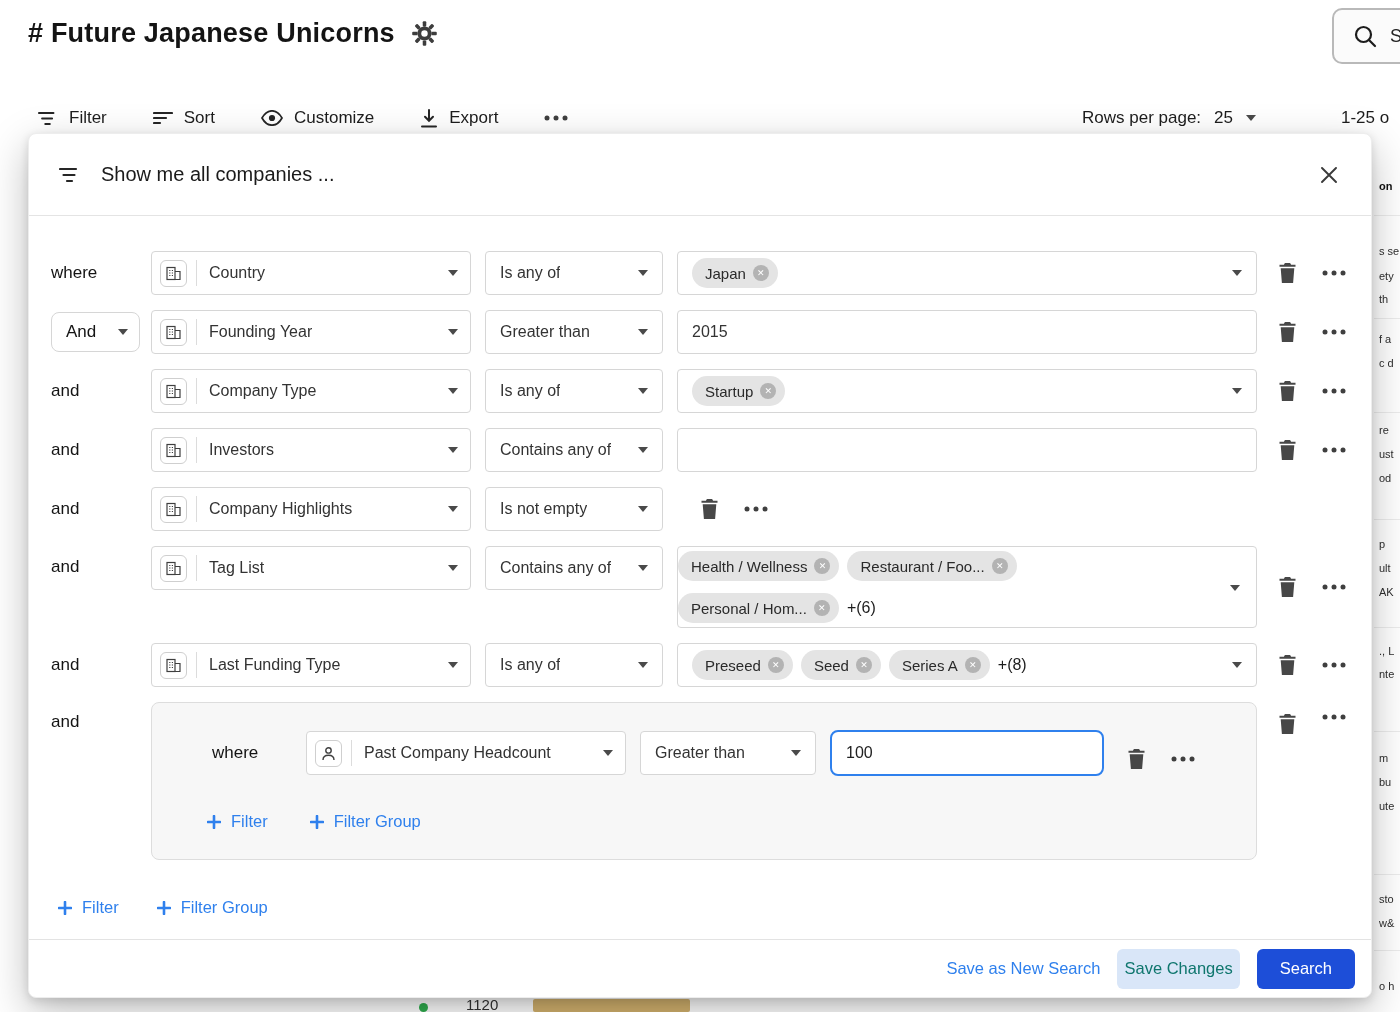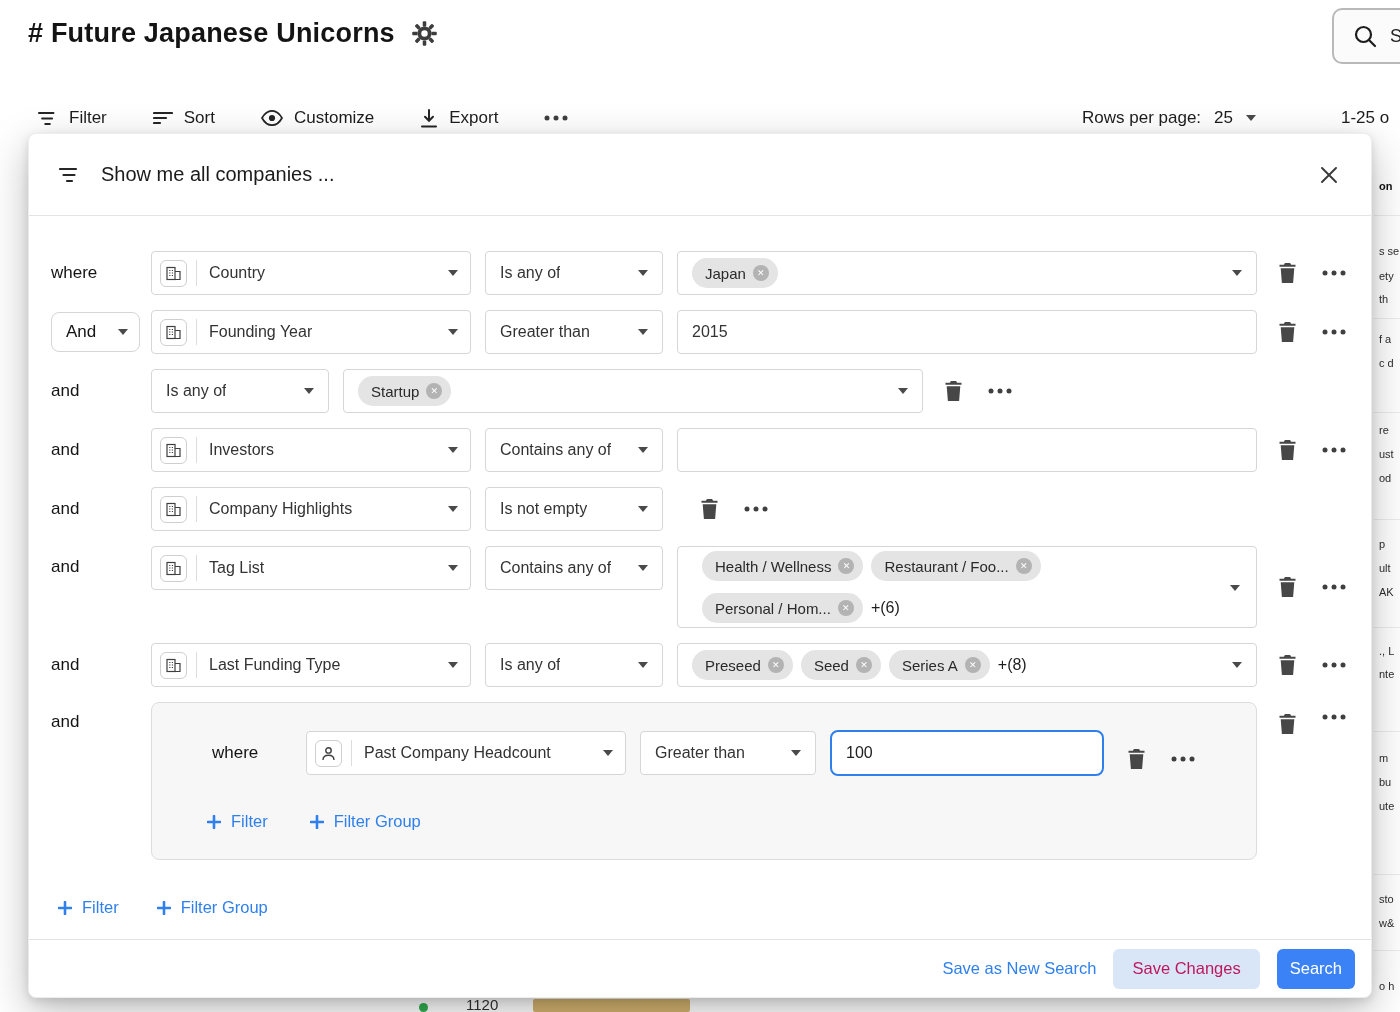--- a/index.html
+++ b/index.html
@@ -58,21 +58,21 @@
       align-items:center;justify-content:center;cursor:pointer;font-size:9px}
   .chip-x::before{content:"\2715"}
   .trash{margin-left:22px;cursor:pointer;display:flex}
   .kebab{margin-left:26px;cursor:pointer;display:flex}
   .inline-trash{margin-left:24px}
   .more-label{margin-left:8px;font-size:16px;color:#1e1e1e;white-space:nowrap;flex:0 0 auto}
 
   .row-tall{align-items:flex-start}
   .row-tall .conj-col{margin-top:11px}
   .row-tall .trash,.row-tall .kebab{align-self:center}
-  .val-multi{height:82px;flex-wrap:wrap;align-content:center;gap:6px 0;padding:8px 44px 8px 24px;position:relative}
+  .val-multi{height:82px;flex-wrap:wrap;align-content:center;gap:6px 0;padding:8px 44px 8px 0;position:relative}
   .val-multi .chip + .chip{margin-left:8px}
   .val-multi .caret{position:absolute;right:16px;top:38px;margin:0;padding:0}
   .break{flex-basis:100%;height:0}
 
   .group-row{align-items:flex-start}
   .group-row .conj-col{margin-top:10px}
   .group-row .trash,.group-row .kebab{margin-top:12px}
   .group-box{width:1106px;flex:0 0 1106px;background:#f7f7f7;border:1px solid #ddd;border-radius:8px;
       height:158px;padding-top:27px}
   .group-line{display:flex;align-items:center;padding-left:60px}
@@ -81,22 +81,22 @@
   .gval{width:274px;flex:0 0 274px;height:46px;border:2px solid #2f80ed;border-radius:8px;background:#fff;
       display:flex;align-items:center;padding:0 14px;font-size:16px;color:#222}
   .group-links{display:flex;gap:42px;margin:36px 0 0 55px}
   .add-link{display:flex;align-items:center;gap:10px;font-size:16.5px;font-weight:500;color:#2f80ed;cursor:pointer;white-space:nowrap}
   .bottom-links{display:flex;gap:38px;margin:38px 0 0 7px}
 
   .modal-footer{flex:0 0 58px;border-top:1px solid #e3e3e3;display:flex;align-items:center;
       justify-content:flex-end;gap:17px;padding-right:16px}
   .link-btn{color:#2f80ed;font-size:16.5px;font-weight:400;cursor:pointer;white-space:nowrap}
   .btn{height:40px;border-radius:6px;display:flex;align-items:center;font-size:16.5px;font-weight:500;cursor:pointer;white-space:nowrap}
-  .btn-secondary{background:#d9e6f8;color:#be185d;padding:0 19px}
-  .btn-primary{background:#3b82f6;color:#fff;padding:0 13px}
+  .btn-secondary{background:#d9e6f8;color:#0f766e;padding:0 7px}
+  .btn-primary{background:#1d4ed8;color:#fff;padding:0 23px}
 </style>
 </head>
 <body>
 
 <svg width="0" height="0" style="position:absolute" aria-hidden="true">
   <defs>
     <symbol id="i-caret" viewBox="0 0 10 6">
         <path d="M0 0h10L5 6z" fill="#4a4a4a"></path>
       </symbol>
     <symbol id="i-trash" viewBox="0 0 17 20">
@@ -362,20 +362,34 @@
         </span>
       <span class="kebab">
           <svg class="icon" width="24" height="6">
             <use href="#i-kebab"></use>
           </svg>
         </span>
     </div>
 
     <div class="frow">
       <div class="conj-col"><span class="conj-label">and</span></div>
+      <div class="field attr">
+        <span class="icon-box">
+            <svg class="icon" width="15" height="15">
+              <use href="#i-building"></use>
+            </svg>
+          </span>
+        <span class="vdiv"></span>
+        <span class="ftext">Company Type</span>
+        <span class="caret">
+            <svg class="icon" width="10" height="6">
+              <use href="#i-caret"></use>
+            </svg>
+          </span>
+      </div>
       <div class="field op">
         <span class="ftext">Is any of</span>
         <span class="caret">
             <svg class="icon" width="10" height="6">
               <use href="#i-caret"></use>
             </svg>
           </span>
       </div>
       <div class="field val">
         <span class="chip">

